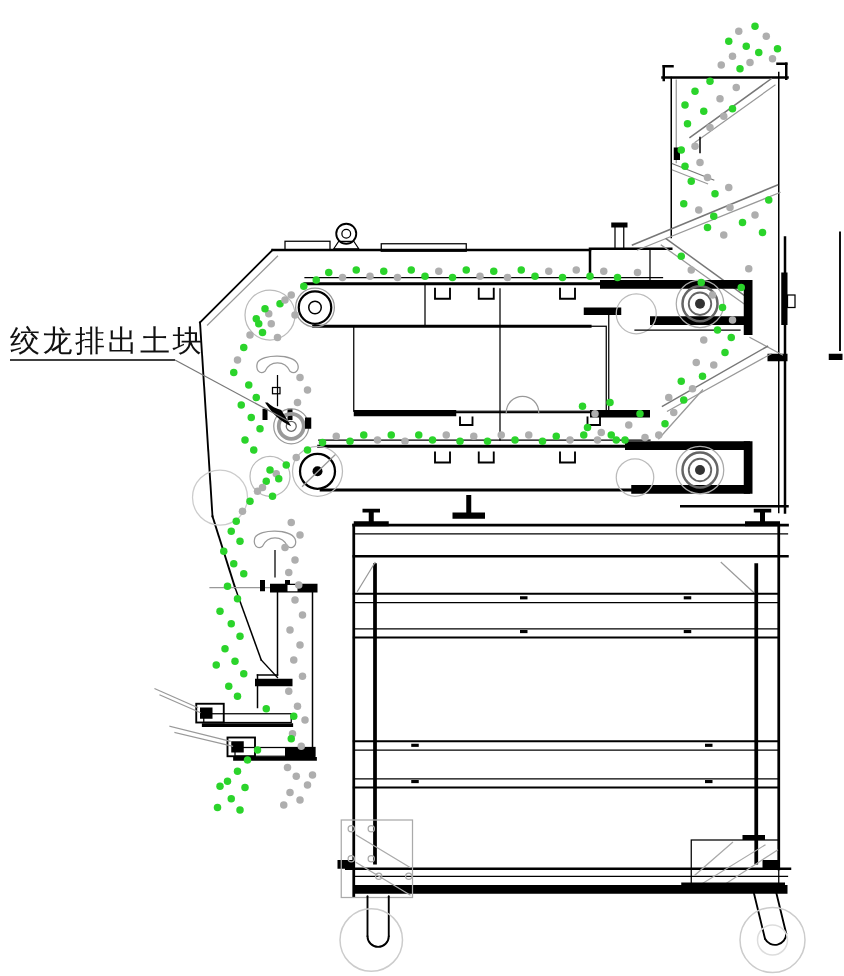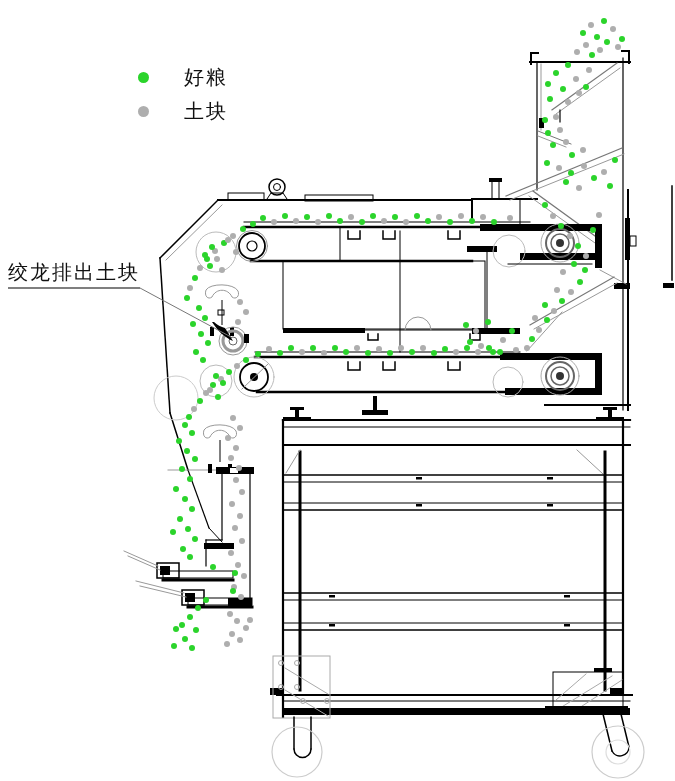--- a/index.html
+++ b/index.html
@@ -6,21 +6,21 @@
   .stage{
     position:relative;width:675px;height:781px;background:#ffffff;overflow:hidden;
     font-family:"Liberation Serif","DejaVu Serif",serif;color:#111;
   }
   .stage svg{position:absolute;left:0;top:0;}
   .legend{position:absolute;left:138px;top:60px;}
   .legend-row{display:flex;align-items:center;height:34px;}
   .swatch{display:inline-block;width:11px;height:11px;border-radius:50%;margin-right:35px;}
   .legend-label{font-size:20px;letter-spacing:2px;line-height:1;}
   .annotation{
-    position:absolute;left:8px;top:262px;font-size:20px;letter-spacing:2px;line-height:1;
+    position:absolute;left:8px;top:262px;font-size:24px;letter-spacing:2px;line-height:1;
     white-space:nowrap;
   }
 </style>
 </head>
 <body>
 
 <div class="stage">
 
   <svg width="675" height="781" viewBox="0 0 675 781">
 
@@ -493,26 +493,16 @@
         <circle cx="230" cy="614" r="3" fill="#aeaeae"></circle>
         <circle cx="237" cy="621" r="3" fill="#aeaeae"></circle>
         <circle cx="246" cy="628" r="3" fill="#aeaeae"></circle>
         <circle cx="232" cy="634" r="3" fill="#aeaeae"></circle>
         <circle cx="240" cy="640" r="3" fill="#aeaeae"></circle>
         <circle cx="250" cy="620" r="3" fill="#aeaeae"></circle>
         <circle cx="227" cy="644" r="3" fill="#aeaeae"></circle>
       </g>
   </svg>
 
-  <div class="legend">
-    <div class="legend-row">
-      <span class="swatch" style="background: rgb(43, 212, 43);"></span>
-      <span class="legend-label">好粮</span>
-    </div>
-    <div class="legend-row">
-      <span class="swatch" style="background: rgb(174, 174, 174);"></span>
-      <span class="legend-label">土块</span>
-    </div>
-  </div>
 
   <div class="annotation">绞龙排出土块</div>
 
 </div>
 
 </body></html>

